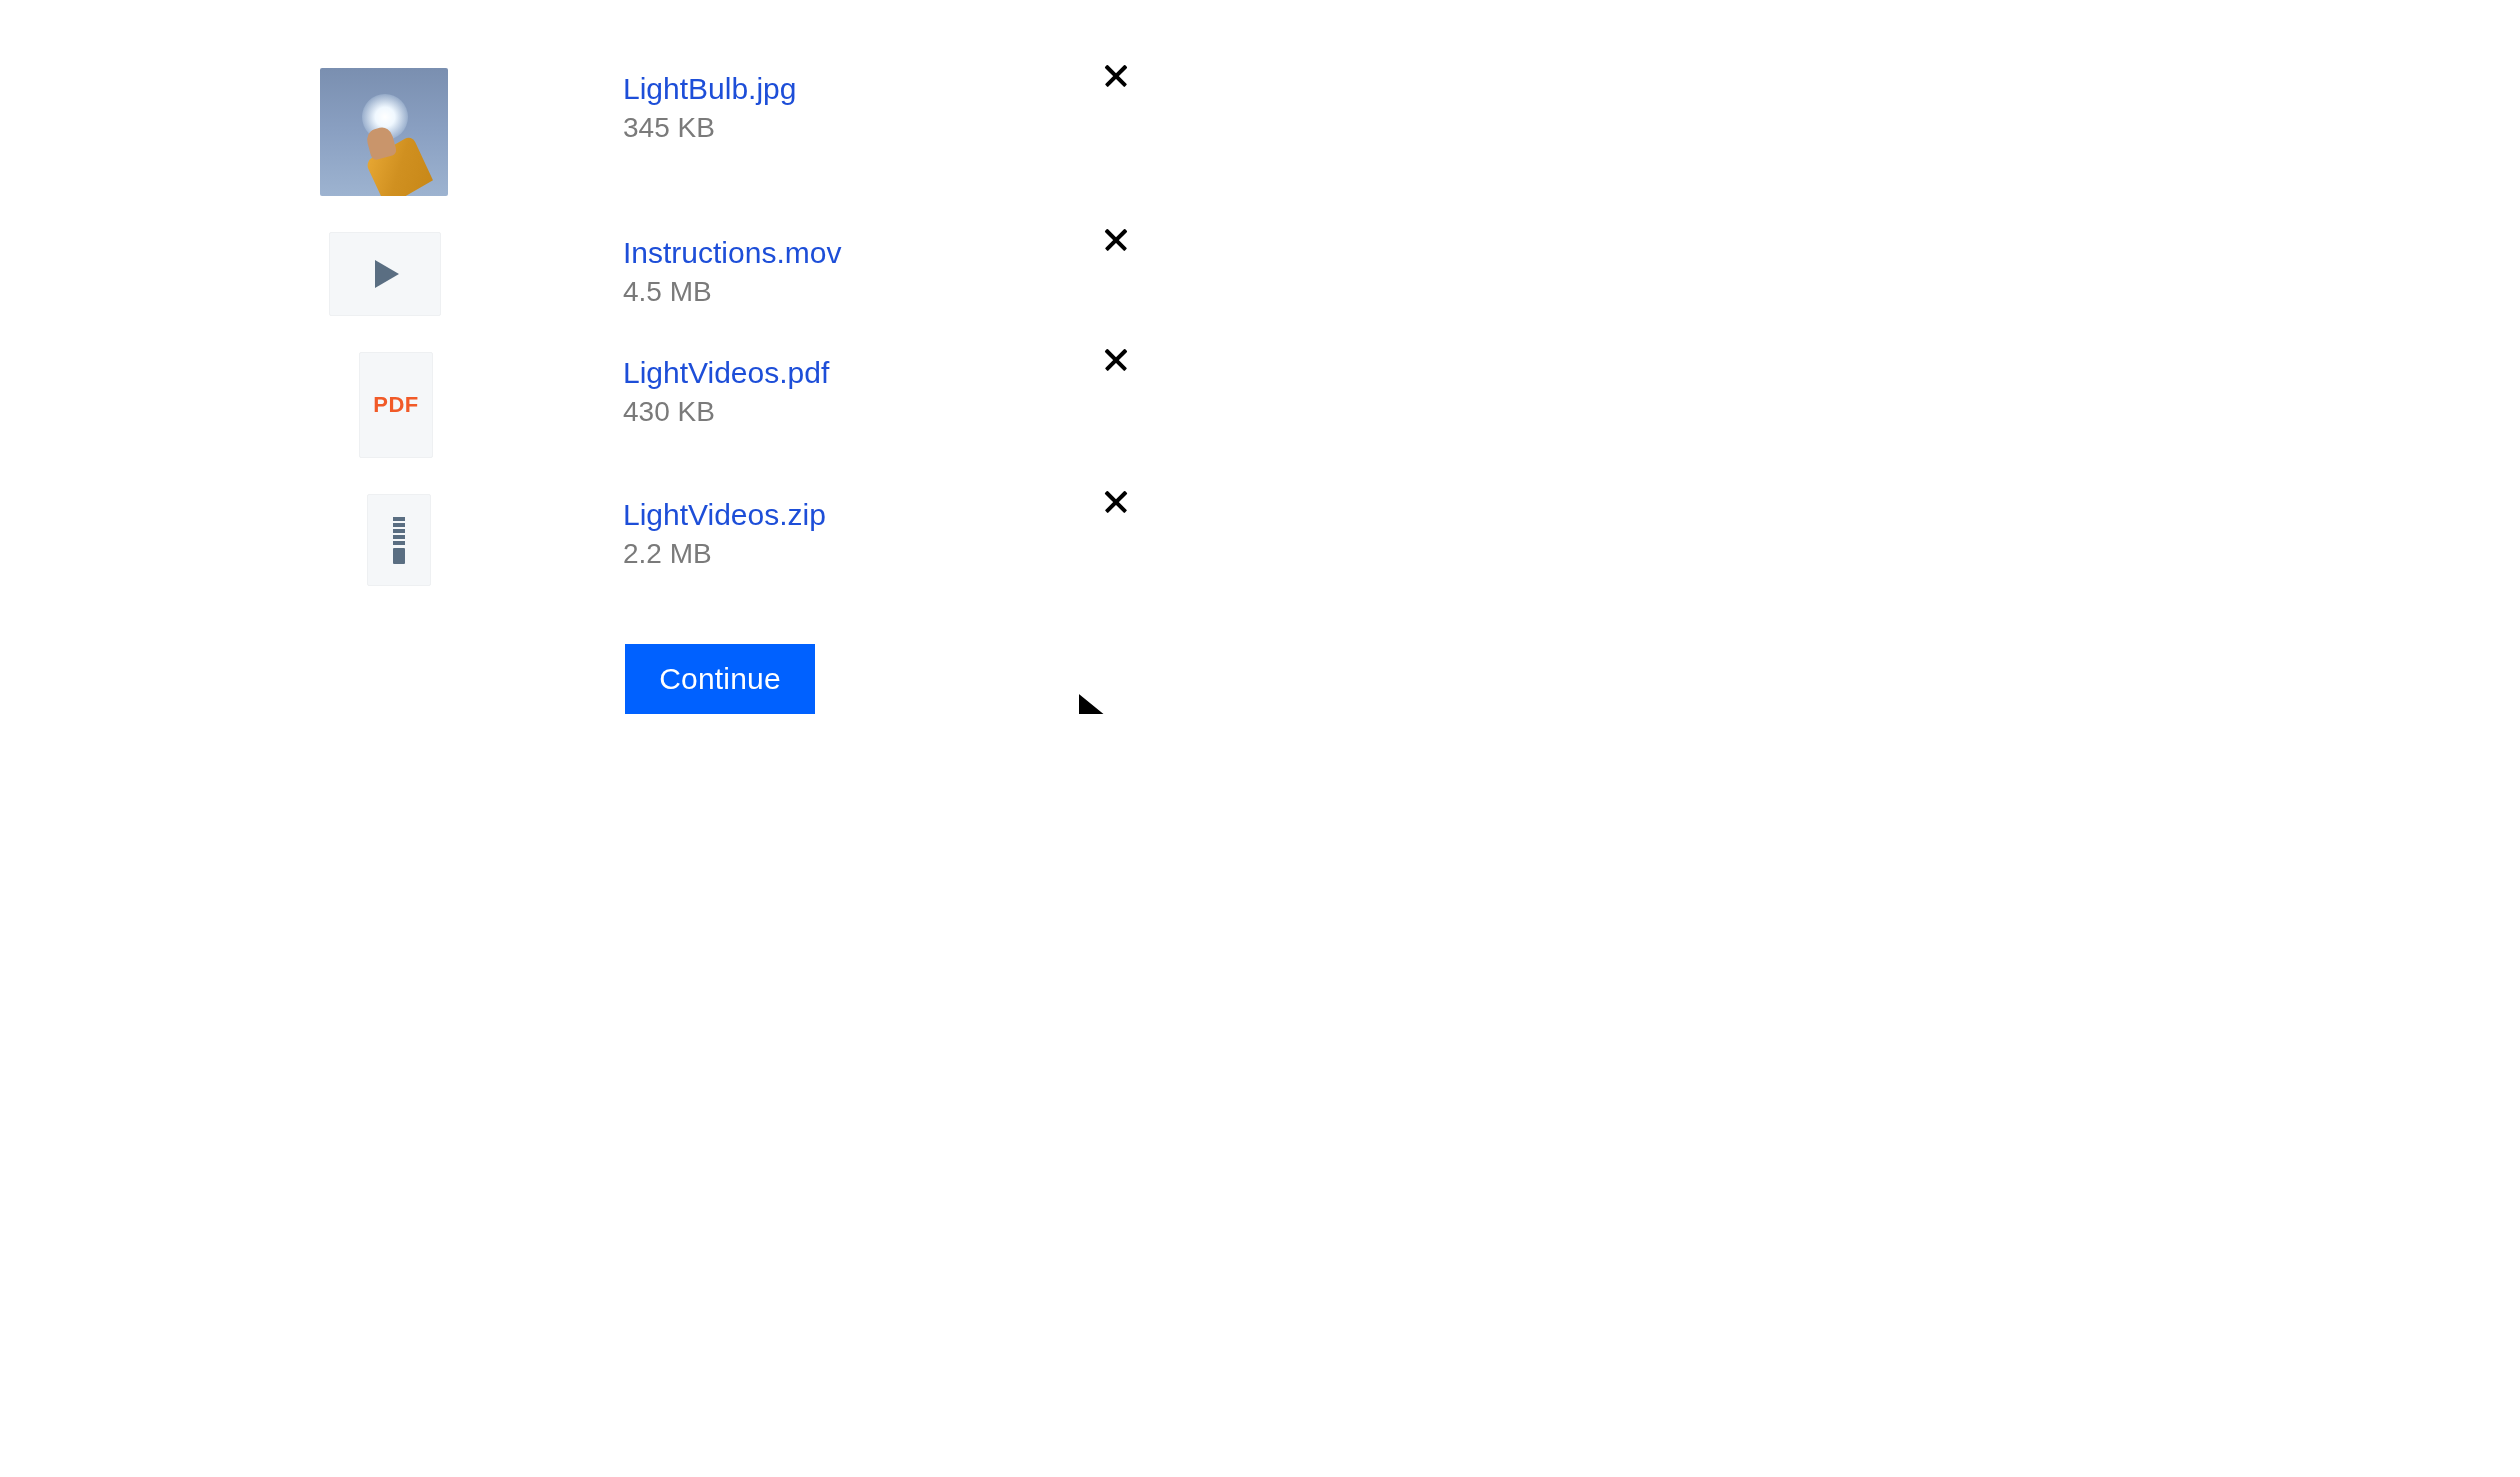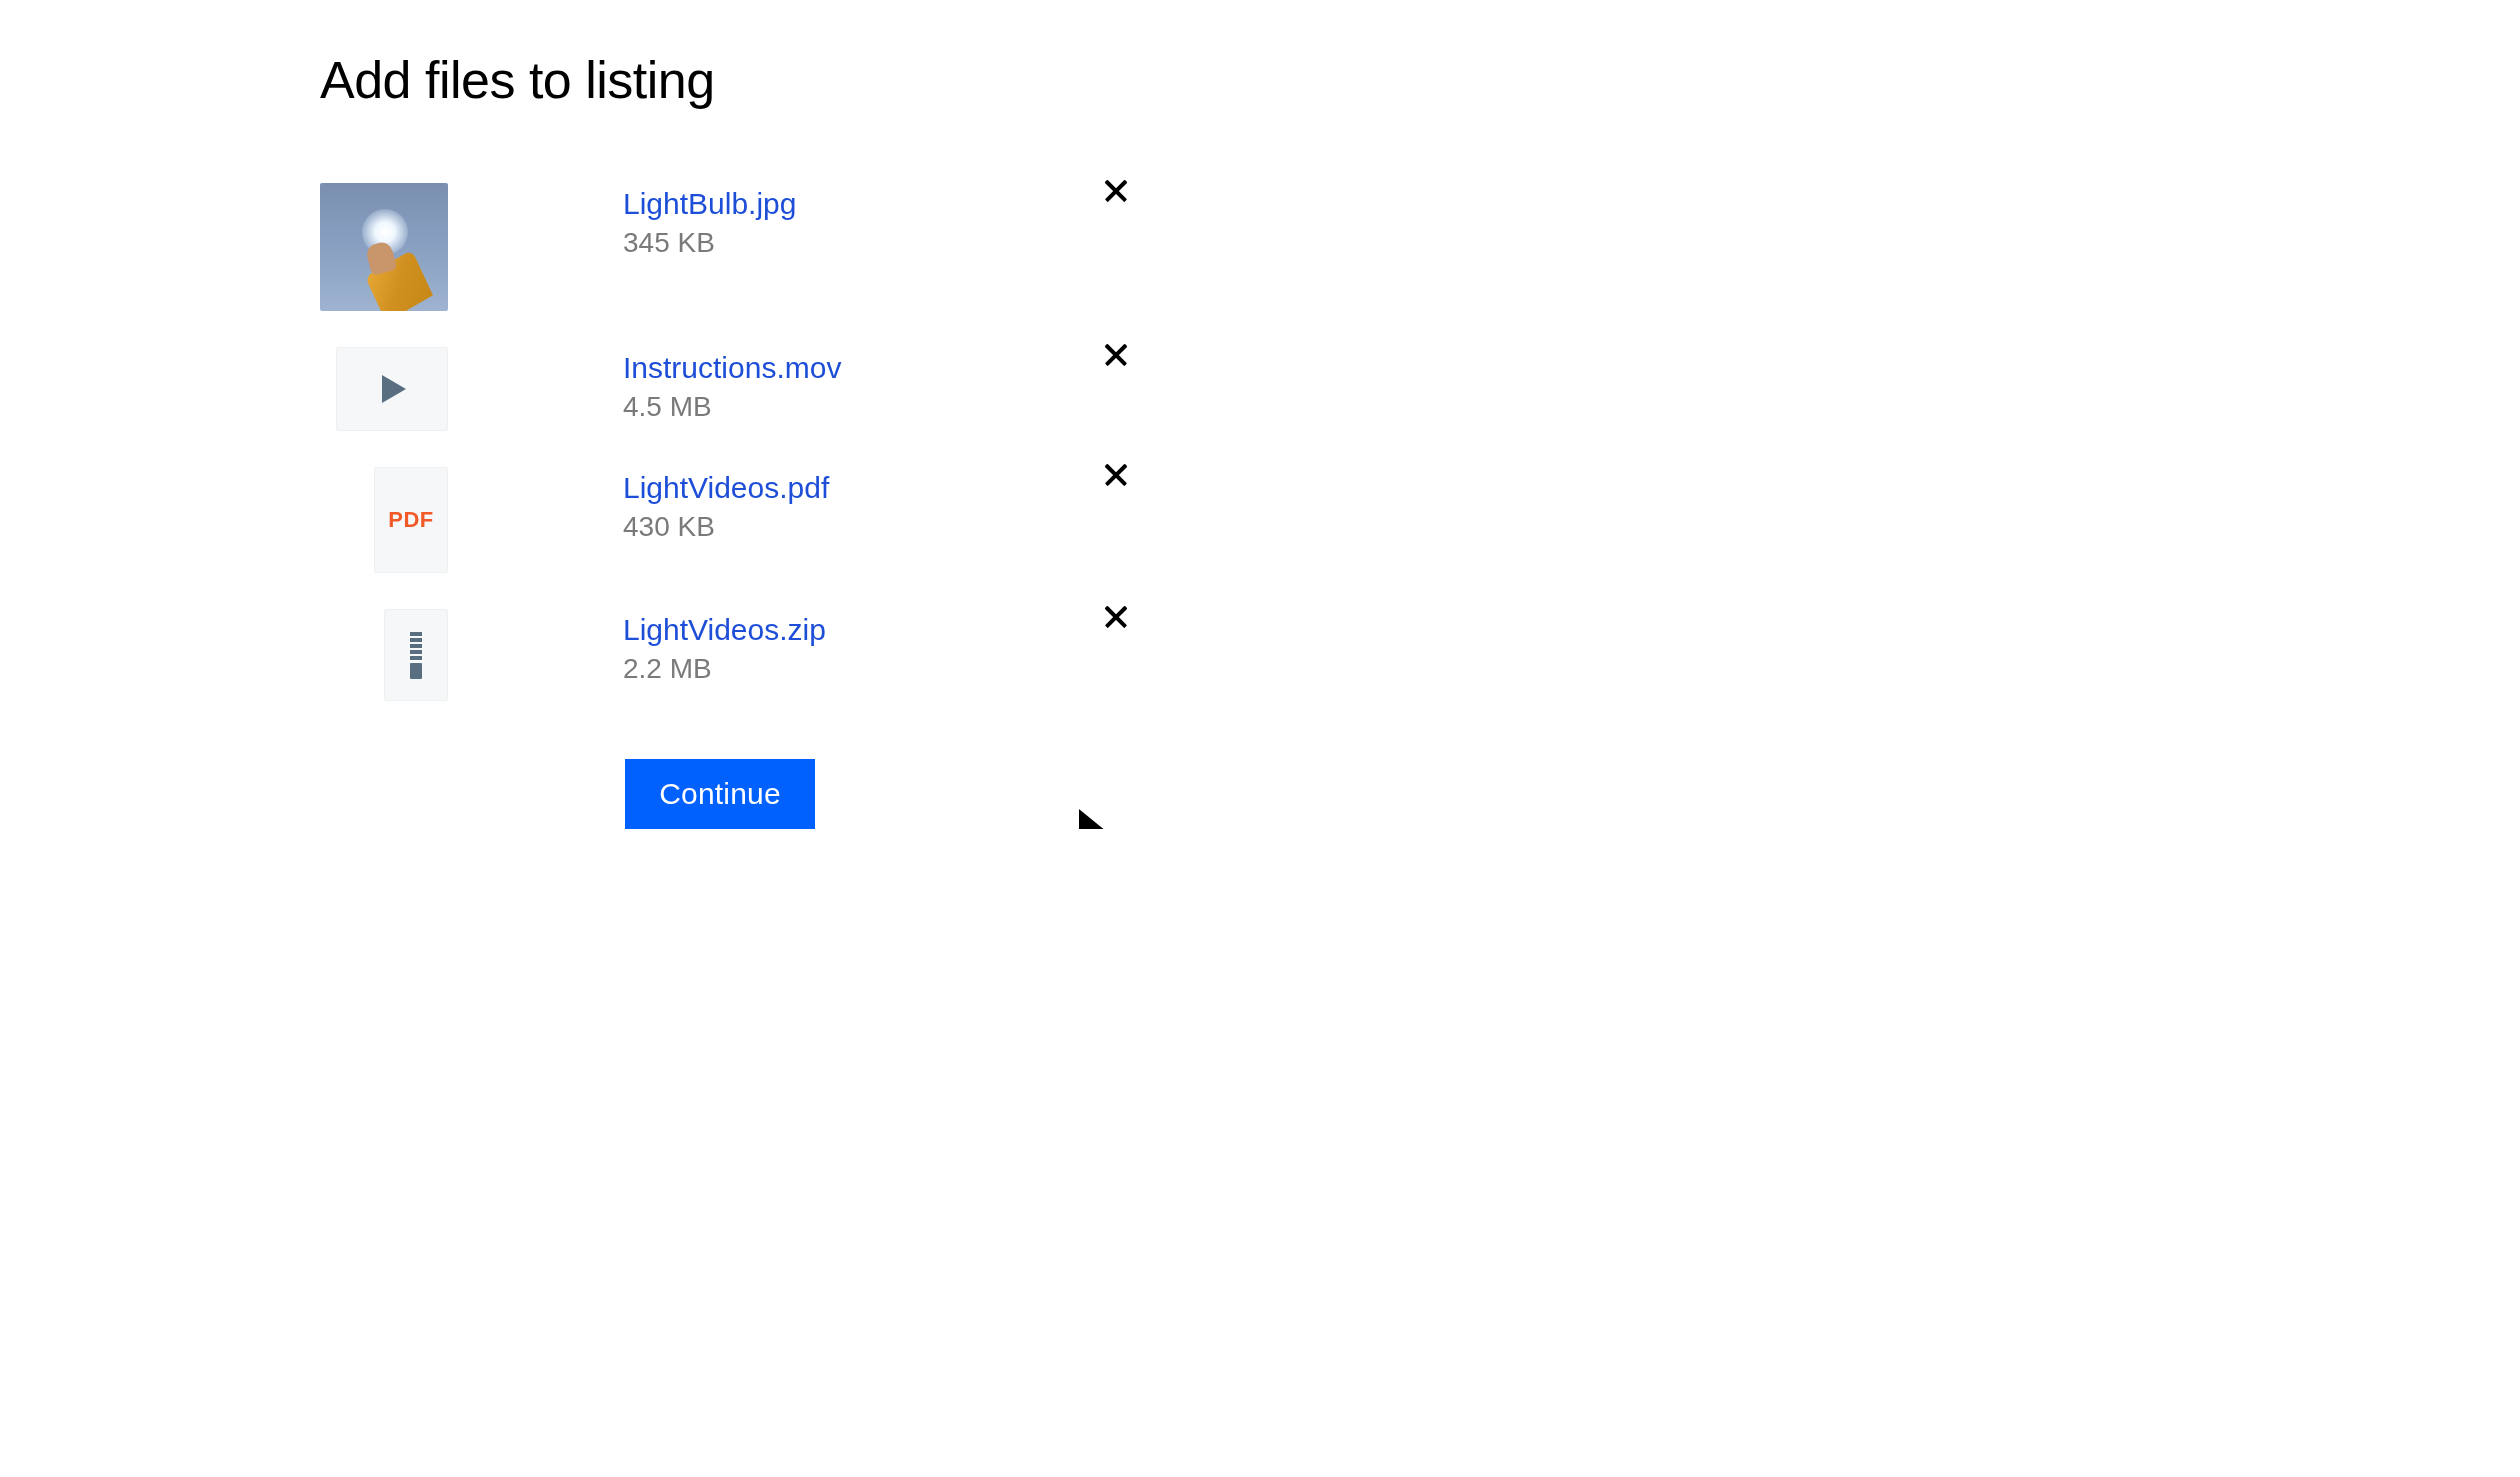--- a/index.html
+++ b/index.html
@@ -134,21 +134,21 @@
     }
     .zip-pull {
       width: 12px;
       height: 16px;
       background: #5a6e82;
       border-radius: 1px;
     }
     .thumb-col {
       width: 128px;
       display: flex;
-      justify-content: flex-end;
+      justify-content: center;
     }
     .file-info {
       margin-left: 175px;
       flex: 1;
       padding-top: 4px;
     }
     .file-name {
       font-size: 30px;
       color: #1d4ed8;
       font-weight: 400;
@@ -213,21 +213,20 @@
       margin-left: -48px;
     }
     .footer-wrap {
       position: relative;
     }
   </style>
 </head>
 <body>
 
 <div class="container">
-  <h1 class="title">Add files to listing</h1>
 
   <div class="file-list">
 
     <div class="file-row">
       <div class="thumb-col">
         <div class="file-thumb image-thumb">
           <div class="bulb-glow"></div>
           <div class="hand-arm">
             <div class="arm-sleeve"></div>
             <div class="hand"></div>

